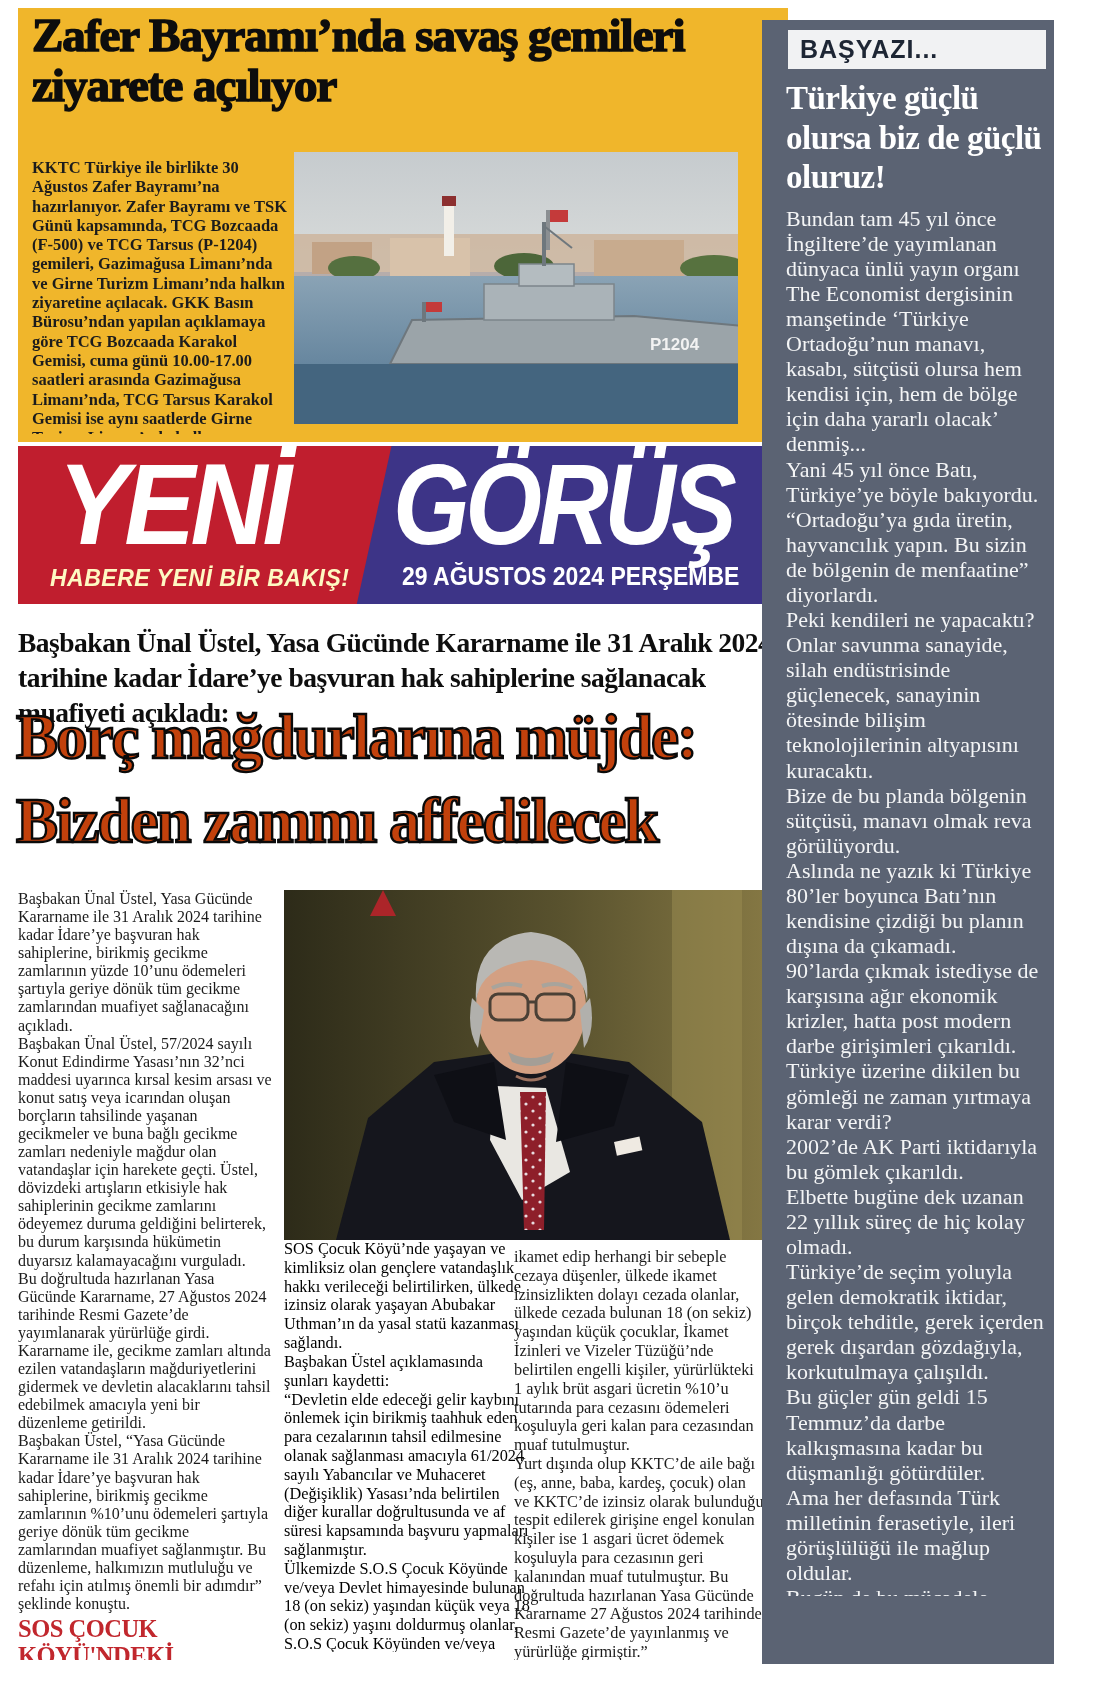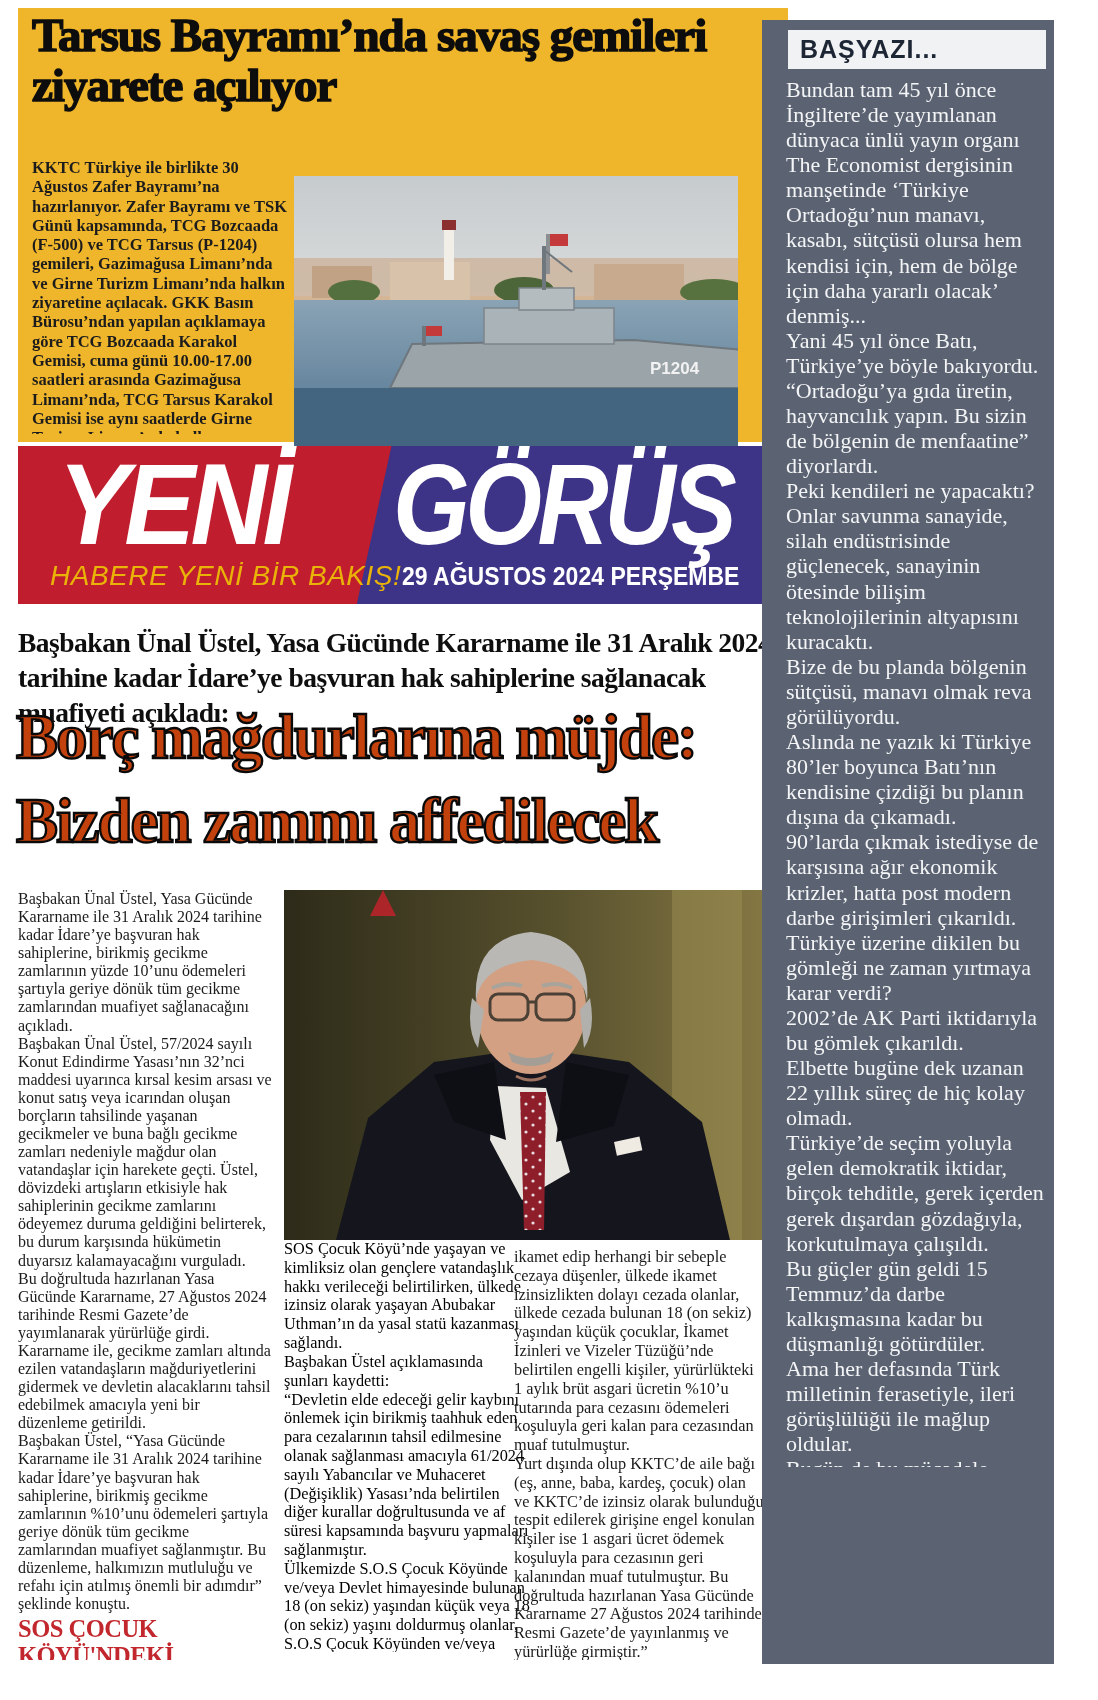--- a/index.html
+++ b/index.html
@@ -5,33 +5,33 @@
   html,body{margin:0;padding:0;background:#e8e8e8;}
   .page{position:relative;width:1098px;height:1700px;background:#ffffff;overflow:hidden;
         font-family:"Liberation Serif",serif;color:#111;}
 
   
   .topbox{position:absolute;left:18px;top:8px;width:770px;height:434px;background:#f0b62b;}
   .top-headline{position:absolute;left:14px;top:2px;width:748px;font-size:47px;line-height:1.07;
         font-weight:700;color:#0d0d0d;-webkit-text-stroke:1.6px #0d0d0d;letter-spacing:-1px;}
   .top-body{position:absolute;left:14px;top:150px;width:256px;height:276px;overflow:hidden;
         font-size:16.5px;line-height:1.17;font-weight:600;color:#1c1c1c;}
-  .top-photo{position:absolute;left:276px;top:168px;width:444px;height:272px;overflow:hidden;background:#fdba74;}
+  .top-photo{position:absolute;left:276px;top:144px;width:444px;height:272px;overflow:hidden;background:#3b82f6;}
 
   
   .masthead{position:absolute;left:18px;top:446px;width:770px;height:158px;background:#3d3487;overflow:hidden;}
   .mast-red{position:absolute;left:0;top:0;width:100%;height:100%;background:#c01e2e;
         clip-path:polygon(0 0,48.5% 0,44% 100%,0 100%);}
   .mast-word{position:absolute;top:2px;color:#fff;font-family:"Liberation Sans",sans-serif;
         font-weight:700;font-style:italic;font-size:112px;line-height:1;letter-spacing:-5px;
         transform-origin:left top;}
   .mast-yeni{left:40px;transform:scaleX(.95) scaleY(1.02);}
   .mast-gorus{left:375px;transform:scaleX(.88) scaleY(1.02);}
-  .mast-tagline{position:absolute;left:32px;bottom:12px;color:#eab308;font-family:"Liberation Sans",sans-serif;
-        font-weight:400;font-style:italic;font-size:28px;letter-spacing:0.5px;}
+  .mast-tagline{position:absolute;left:32px;bottom:12px;color:#fef9c3;font-family:"Liberation Sans",sans-serif;
+        font-weight:700;font-style:italic;font-size:23px;letter-spacing:0.5px;}
   .mast-dateline{position:absolute;left:384px;bottom:13px;display:flex;gap:44px;color:#fff;
         font-family:"Liberation Sans",sans-serif;font-weight:700;font-size:25px;
         transform:scaleX(.92);transform-origin:left bottom;white-space:nowrap;}
 
   
   .kicker{position:absolute;left:18px;top:626px;width:776px;font-size:27.5px;line-height:1.27;
         font-weight:700;color:#0e0e0e;letter-spacing:-0.5px;}
   .hl{position:absolute;left:16px;width:780px;font-size:63px;line-height:1;font-weight:700;
         color:#c2410c;-webkit-text-stroke:2.4px #0a0a0a;letter-spacing:-2px;white-space:nowrap;}
   .hl1{top:706px;}
@@ -61,21 +61,21 @@
         letter-spacing:-0.5px;}
   .ed-body{margin:8px 10px 0 24px;height:1390px;overflow:hidden;font-size:22px;line-height:1.14;
         color:#f4f5f6;white-space:pre-line;}
 </style>
 </head>
 <body>
 
 <div class="page">
 
   <div class="topbox">
-    <div class="top-headline">Tarsus Bayramı’nda savaş gemileri ziyarete açılıyor</div>
+    <div class="top-headline">Zafer Bayramı’nda savaş gemileri ziyarete açılıyor</div>
     <div class="top-body bodytext">KKTC Türkiye ile birlikte 30 Ağustos Zafer Bayramı’na hazırlanıyor.  Zafer Bayramı ve TSK Günü kapsamında, TCG Bozcaada (F-500) ve TCG Tarsus (P-1204) gemileri, Gazimağusa Limanı’nda ve Girne Turizm Limanı’nda halkın ziyaretine açılacak. GKK Basın Bürosu’ndan yapılan açıklamaya göre TCG Bozcaada Karakol Gemisi, cuma günü 10.00-17.00 saatleri arasında Gazimağusa Limanı’nda, TCG Tarsus Karakol Gemisi ise aynı saatlerde Girne Turizm Limanı’nda halkın ziyaretine açılacak.</div>
     <div class="top-photo">
       <svg width="488" height="272" viewBox="0 0 488 272" preserveAspectRatio="none">
         <defs>
           <linearGradient id="sky" x1="0" y1="0" x2="0" y2="1">
             <stop offset="0" stop-color="#c6cbce"></stop>
               <stop offset="1" stop-color="#d9dcdb"></stop>
           </linearGradient>
           <linearGradient id="sea" x1="0" y1="0" x2="0" y2="1">
             <stop offset="0" stop-color="#8aa3b5"></stop>
@@ -175,20 +175,21 @@
     <div class="col2 bodytext">SOS Çocuk Köyü’nde yaşayan ve kimliksiz olan gençlere vatandaşlık hakkı verileceği belirtilirken, ülkede izinsiz olarak yaşayan Abubakar Uthman’ın da yasal statü kazanması sağlandı.
 Başbakan Üstel açıklamasında şunları kaydetti:
 “Devletin elde edeceği gelir kaybını önlemek için birikmiş taahhuk eden para cezalarının tahsil edilmesine olanak sağlanması amacıyla 61/2024 sayılı Yabancılar ve Muhaceret (Değişiklik) Yasası’nda belirtilen diğer kurallar doğrultusunda ve af süresi kapsamında başvuru yapmaları sağlanmıştır.
 Ülkemizde S.O.S Çocuk Köyünde ve/veya Devlet himayesinde bulunan 18 (on sekiz) yaşından küçük veya 18 (on sekiz) yaşını doldurmuş olanlar, S.O.S Çocuk Köyünden ve/veya Devlet himayesinden çıkıp ülkede</div>
     <div class="col3 bodytext">ikamet edip herhangi bir sebeple cezaya düşenler, ülkede ikamet izinsizlikten dolayı cezada olanlar, ülkede cezada bulunan 18 (on sekiz) yaşından küçük çocuklar, İkamet İzinleri ve Vizeler Tüzüğü’nde belirtilen engelli kişiler, yürürlükteki 1 aylık brüt asgari ücretin %10’u tutarında para cezasını ödemeleri koşuluyla geri kalan para cezasından muaf tutulmuştur.
 Yurt dışında olup KKTC’de aile bağı (eş, anne, baba, kardeş, çocuk) olan ve KKTC’de izinsiz olarak bulunduğu tespit edilerek girişine engel konulan kişiler ise 1 asgari ücret ödemek koşuluyla para cezasının geri kalanından muaf tutulmuştur. Bu doğrultuda hazırlanan Yasa Gücünde Kararname 27 Ağustos 2024 tarihinde Resmi Gazete’de yayınlanmış ve yürürlüğe girmiştir.”</div>
   </div>
 
   <div class="sidebar">
     <div class="ed-label">BAŞYAZI...</div>
+    <div class="ed-headline">Türkiye güçlü olursa biz de güçlü oluruz!</div>
     <div class="ed-body">Bundan tam 45 yıl önce İngiltere’de yayımlanan dünyaca ünlü yayın organı The Economist dergisinin manşetinde ‘Türkiye Ortadoğu’nun manavı, kasabı, sütçüsü olursa hem kendisi için, hem de bölge için daha yararlı olacak’ denmiş...
 Yani 45 yıl önce Batı, Türkiye’ye böyle bakıyordu. “Ortadoğu’ya gıda üretin, hayvancılık yapın. Bu sizin de bölgenin de menfaatine” diyorlardı.
 Peki kendileri ne yapacaktı?
 Onlar savunma sanayide, silah endüstrisinde güçlenecek, sanayinin ötesinde bilişim teknolojilerinin altyapısını kuracaktı.
 Bize de bu planda bölgenin sütçüsü, manavı olmak reva görülüyordu.
 Aslında ne yazık ki Türkiye 80’ler boyunca Batı’nın kendisine çizdiği bu planın dışına da çıkamadı.
 90’larda çıkmak istediyse de karşısına ağır ekonomik krizler, hatta post modern darbe girişimleri çıkarıldı.
 Türkiye üzerine dikilen bu gömleği ne zaman yırtmaya karar verdi?
 2002’de AK Parti iktidarıyla bu gömlek çıkarıldı.
 Elbette bugüne dek uzanan 22 yıllık süreç de hiç kolay olmadı.

